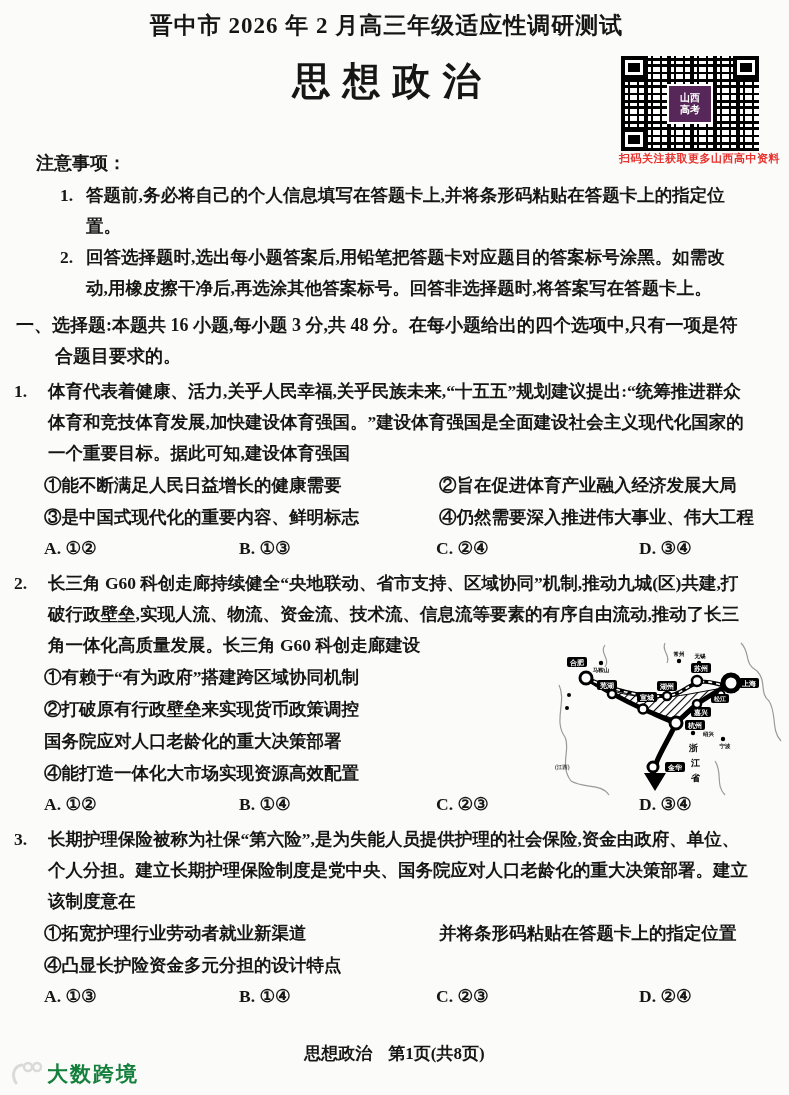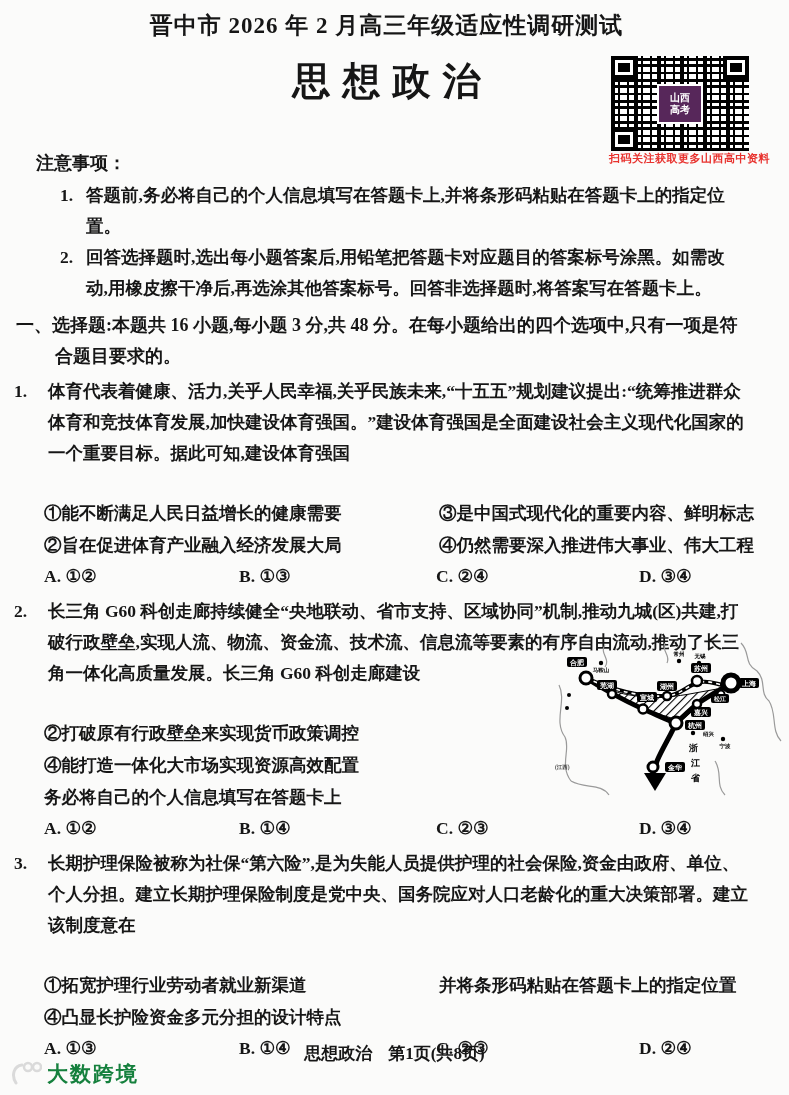--- a/index.html
+++ b/index.html
@@ -5,21 +5,21 @@
   html,body{margin:0;padding:0;}
   body{
     width:789px;height:1095px;background:#fbfbfa;overflow:hidden;position:relative;
     font-family:"Liberation Serif","DejaVu Serif",serif;
     color:#161616;font-weight:bold;
   }
   .page{position:relative;width:789px;height:1095px;padding:12px 24px 0 8px;box-sizing:border-box;}
   .exam-title{text-align:center;font-size:23px;line-height:28px;letter-spacing:1px;}
   .subject-title{text-align:center;font-size:38px;line-height:46px;letter-spacing:12px;margin-top:18px;text-indent:12px;}
   
-  .qr-block{position:absolute;top:56px;right:38px;width:142px;}
+  .qr-block{position:absolute;top:56px;right:28px;width:142px;}
   .qr-box{
     position:relative;width:138px;height:95px;margin:0 auto;background:#fff;
     background-image:
       repeating-linear-gradient(90deg,#000 0 4px,transparent 4px 7px,#000 7px 9px,transparent 9px 16px,#000 16px 18px,transparent 18px 23px),
       repeating-linear-gradient(0deg,#000 0 3px,#fff 3px 6px,#000 6px 9px,#fff 9px 14px,#000 14px 16px,#fff 16px 21px);
   }
   .finder{position:absolute;width:18px;height:15px;border:4px solid #000;background:#fff;}
   .finder::after{content:"";position:absolute;inset:3px;background:#000;}
   .finder.tl{left:0;top:0;}
   .finder.tr{right:0;top:0;}
@@ -37,21 +37,21 @@
   .notice-heading{font-size:18px;line-height:26px;margin-left:28px;}
   .notice-items{margin-top:4px;}
   .notice-item{position:relative;padding-left:78px;padding-right:20px;font-size:17.5px;line-height:31px;}
   .notice-item .num{position:absolute;left:52px;top:0;}
   
   .section-heading{margin-top:6px;padding-left:47px;text-indent:-39px;padding-right:18px;font-size:18px;line-height:31px;font-family:Liberation Serif, serif;}
   
   .q{position:relative;margin-top:4px;}
   .q-stem{position:relative;padding-left:40px;padding-right:14px;font-size:17.5px;line-height:31px;}
   .q-num{position:absolute;left:6px;top:0;}
-  .opts{padding-left:36px;font-size:17.5px;margin-top:28px;}
+  .opts{padding-left:36px;font-size:17.5px;}
   .opts.two-col{display:grid;grid-template-columns:395px auto;}
   .opts .opt{line-height:32px;white-space:nowrap;}
   .opts.one-col .opt{line-height:32px;}
   .answers{display:grid;grid-template-columns:195px 197px 203px auto;padding-left:36px;font-size:17.5px;line-height:31px;}
   .answers span{white-space:nowrap;}
   
   .map-wrap{position:absolute;left:545px;top:641px;width:240px;height:162px;}
   .map-wrap svg{display:block;}
   
   .footer{position:absolute;left:0;right:0;top:1042px;text-align:center;font-size:17px;line-height:24px;}
@@ -98,41 +98,42 @@
 
   <div class="section-heading">一、选择题:本题共 16 小题,每小题 3 分,共 48 分。在每小题给出的四个选项中,只有一项是符合题目要求的。</div>
 
   <div class="q">
     <div class="q-stem">
       <span class="q-num">1.</span>
       <span>体育代表着健康、活力,关乎人民幸福,关乎民族未来,“十五五”规划建议提出:“统筹推进群众体育和竞技体育发展,加快建设体育强国。”建设体育强国是全面建设社会主义现代化国家的一个重要目标。据此可知,建设体育强国</span>
     </div>
     <div class="opts two-col">
       <div class="opt">①能不断满足人民日益增长的健康需要</div>
+      <div class="opt">②旨在促进体育产业融入经济发展大局</div>
       <div class="opt">③是中国式现代化的重要内容、鲜明标志</div>
-      <div class="opt">②旨在促进体育产业融入经济发展大局</div>
       <div class="opt">④仍然需要深入推进伟大事业、伟大工程</div>
     </div>
     <div class="answers">
       <span>A. ①②</span>
       <span>B. ①③</span>
       <span>C. ②④</span>
       <span>D. ③④</span>
     </div>
   </div>
 
   <div class="q">
     <div class="q-stem">
       <span class="q-num">2.</span>
       <span>长三角 G60 科创走廊持续健全“央地联动、省市支持、区域协同”机制,推动九城(区)共建,打破行政壁垒,实现人流、物流、资金流、技术流、信息流等要素的有序自由流动,推动了长三角一体化高质量发展。长三角 G60 科创走廊建设</span>
     </div>
     <div class="opts one-col">
+      <div class="opt">①有赖于“有为政府”搭建跨区域协同机制</div>
       <div class="opt">②打破原有行政壁垒来实现货币政策调控</div>
+      <div class="opt">国务院应对人口老龄化的重大决策部署</div>
       <div class="opt">④能打造一体化大市场实现资源高效配置</div>
-      <div class="opt">务必将自己的个人信息填写在答题卡上</div>
     </div>
     <div class="answers">
       <span>A. ①②</span>
       <span>B. ①④</span>
       <span>C. ②③</span>
       <span>D. ③④</span>
     </div>
   </div>
 
   <div class="q">

